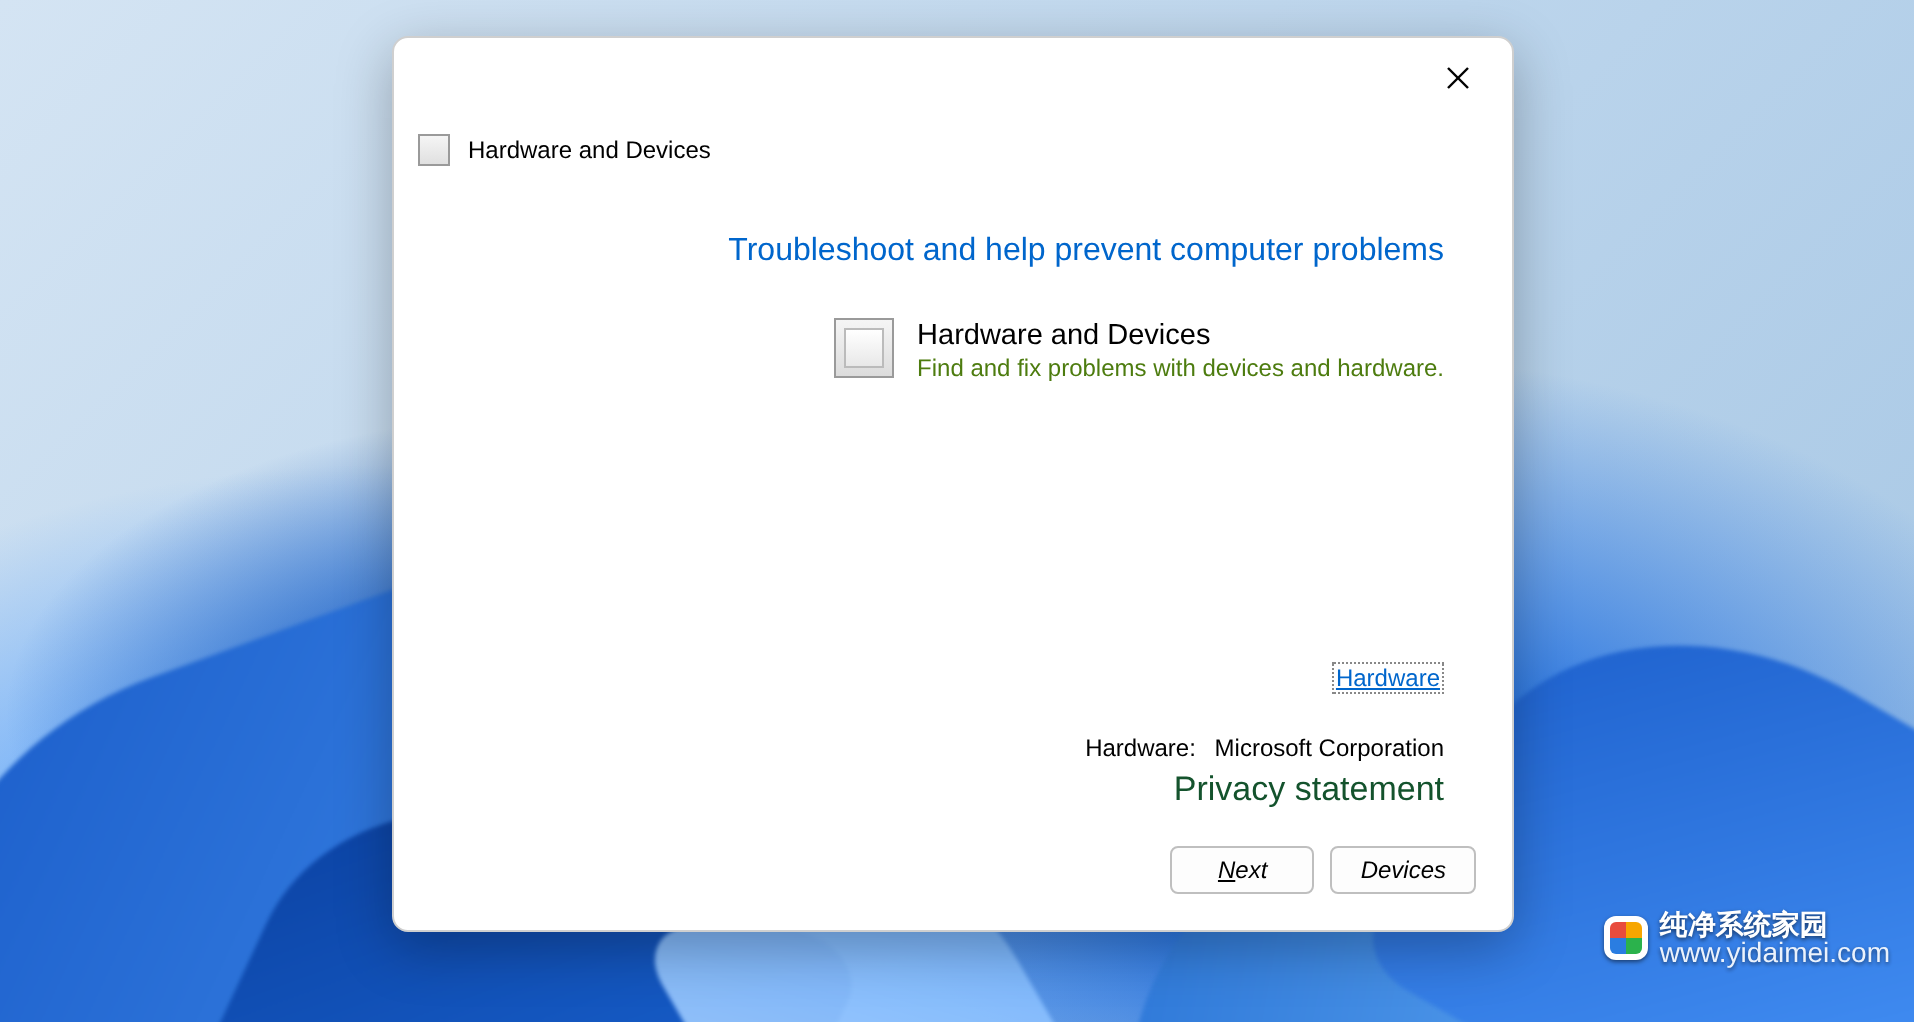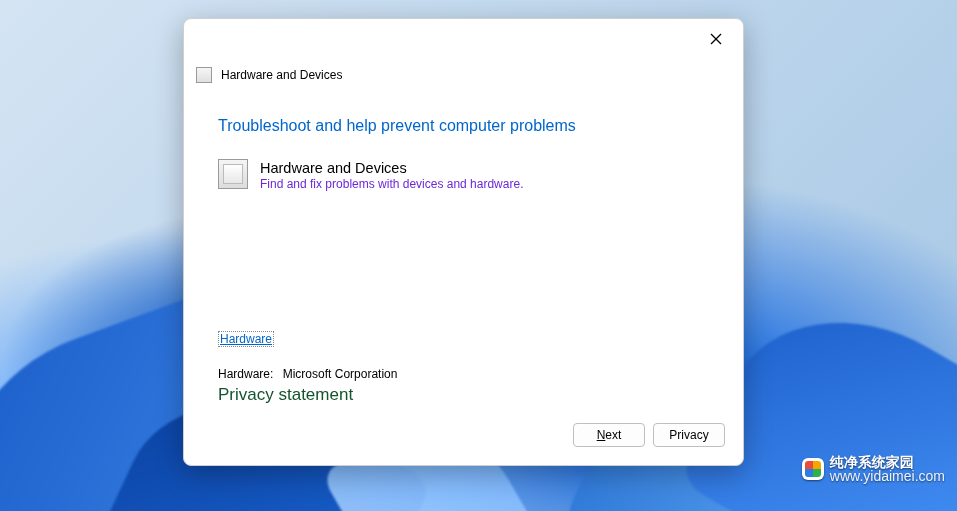--- a/index.html
+++ b/index.html
@@ -29,21 +29,21 @@
       filter: blur(1px);
     }
     .p1 { width: 320px; height: 260px; left: -40px; bottom: -80px; background: linear-gradient(135deg,#1a5cc9,#3b85e6); transform: rotate(-20deg); }
     .p2 { width: 280px; height: 220px; left: 120px; bottom: -120px; background: linear-gradient(135deg,#0a3f9e,#1e6ee0); transform: rotate(25deg); }
     .p3 { width: 260px; height: 200px; right: 140px; bottom: -100px; background: linear-gradient(135deg,#2a74d6,#5aa3f0); transform: rotate(-35deg); }
     .p4 { width: 300px; height: 240px; right: -60px; bottom: -60px; background: linear-gradient(135deg,#1a5cc9,#4d9cff); transform: rotate(30deg); }
     .p5 { width: 200px; height: 160px; left: 340px; bottom: -90px; background: linear-gradient(135deg,#6cb0ff,#c0ddff); transform: rotate(60deg); opacity:.9; }
 
     .dialog {
       position: absolute;
-      left: 183px;
+      left: 196px;
       top: 18px;
       width: 561px;
       height: 448px;
       background: #ffffff;
       border: 1px solid #cfcfcf;
       border-radius: 8px;
       box-shadow: 0 8px 28px rgba(0,0,0,.28);
       display: flex;
       flex-direction: column;
     }
@@ -81,20 +81,21 @@
     .header-title {
       font-size: 12px;
       color: #000;
     }
 
     .content {
       flex: 1;
       padding: 34px 34px 0 34px;
       display: flex;
       flex-direction: column;
+      align-items: flex-end;
     }
     .headline {
       color: #0066cc;
       font-size: 16px;
       font-weight: 400;
       margin-bottom: 24px;
     }
     .item-row {
       display: flex;
       gap: 12px;
@@ -115,21 +116,21 @@
       background: linear-gradient(#fff,#e8e8e8);
       border:1px solid #bbb;
     }
     .item-title {
       font-size: 14.5px;
       color: #000;
       line-height: 1.25;
     }
     .item-desc {
       font-size: 12px;
-      color: #6d28d9;
+      color: #4d7c0f;
       line-height: 1.25;
     }
 
     .spacer { flex: 1; }
 
     .advanced-link {
       font-size: 12px;
       color: #0066cc;
       text-decoration: underline;
       border: 1px dotted #888;
@@ -162,20 +163,21 @@
     }
     .btn {
       min-width: 72px;
       height: 24px;
       font-size: 12px;
       border: 1px solid #bfbfbf;
       background: #fdfdfd;
       border-radius: 4px;
       cursor: pointer;
       padding: 0 14px;
+      font-style: italic;
     }
     .btn .accel { text-decoration: underline; }
 
     .watermark {
       position: absolute;
       right: 12px;
       bottom: 27px;
       display: flex;
       align-items: center;
       gap: 6px;
@@ -246,21 +248,21 @@
     <div class="publisher-row">
       <span class="label">Hardware:</span>
       <span class="value">Microsoft Corporation</span>
     </div>
 
     <div class="privacy-link">Privacy statement</div>
   </div>
 
   <div class="footer">
     <button class="btn"><span class="accel">N</span><span>ext</span></button>
-    <button class="btn">Privacy</button>
+    <button class="btn">Devices</button>
   </div>
 </div>
 
 <div class="watermark">
   <div class="logo"></div>
   <div class="textcol">
     <span class="line1">纯净系统家园</span>
     <span class="line2">www.yidaimei.com</span>
   </div>
 </div>

